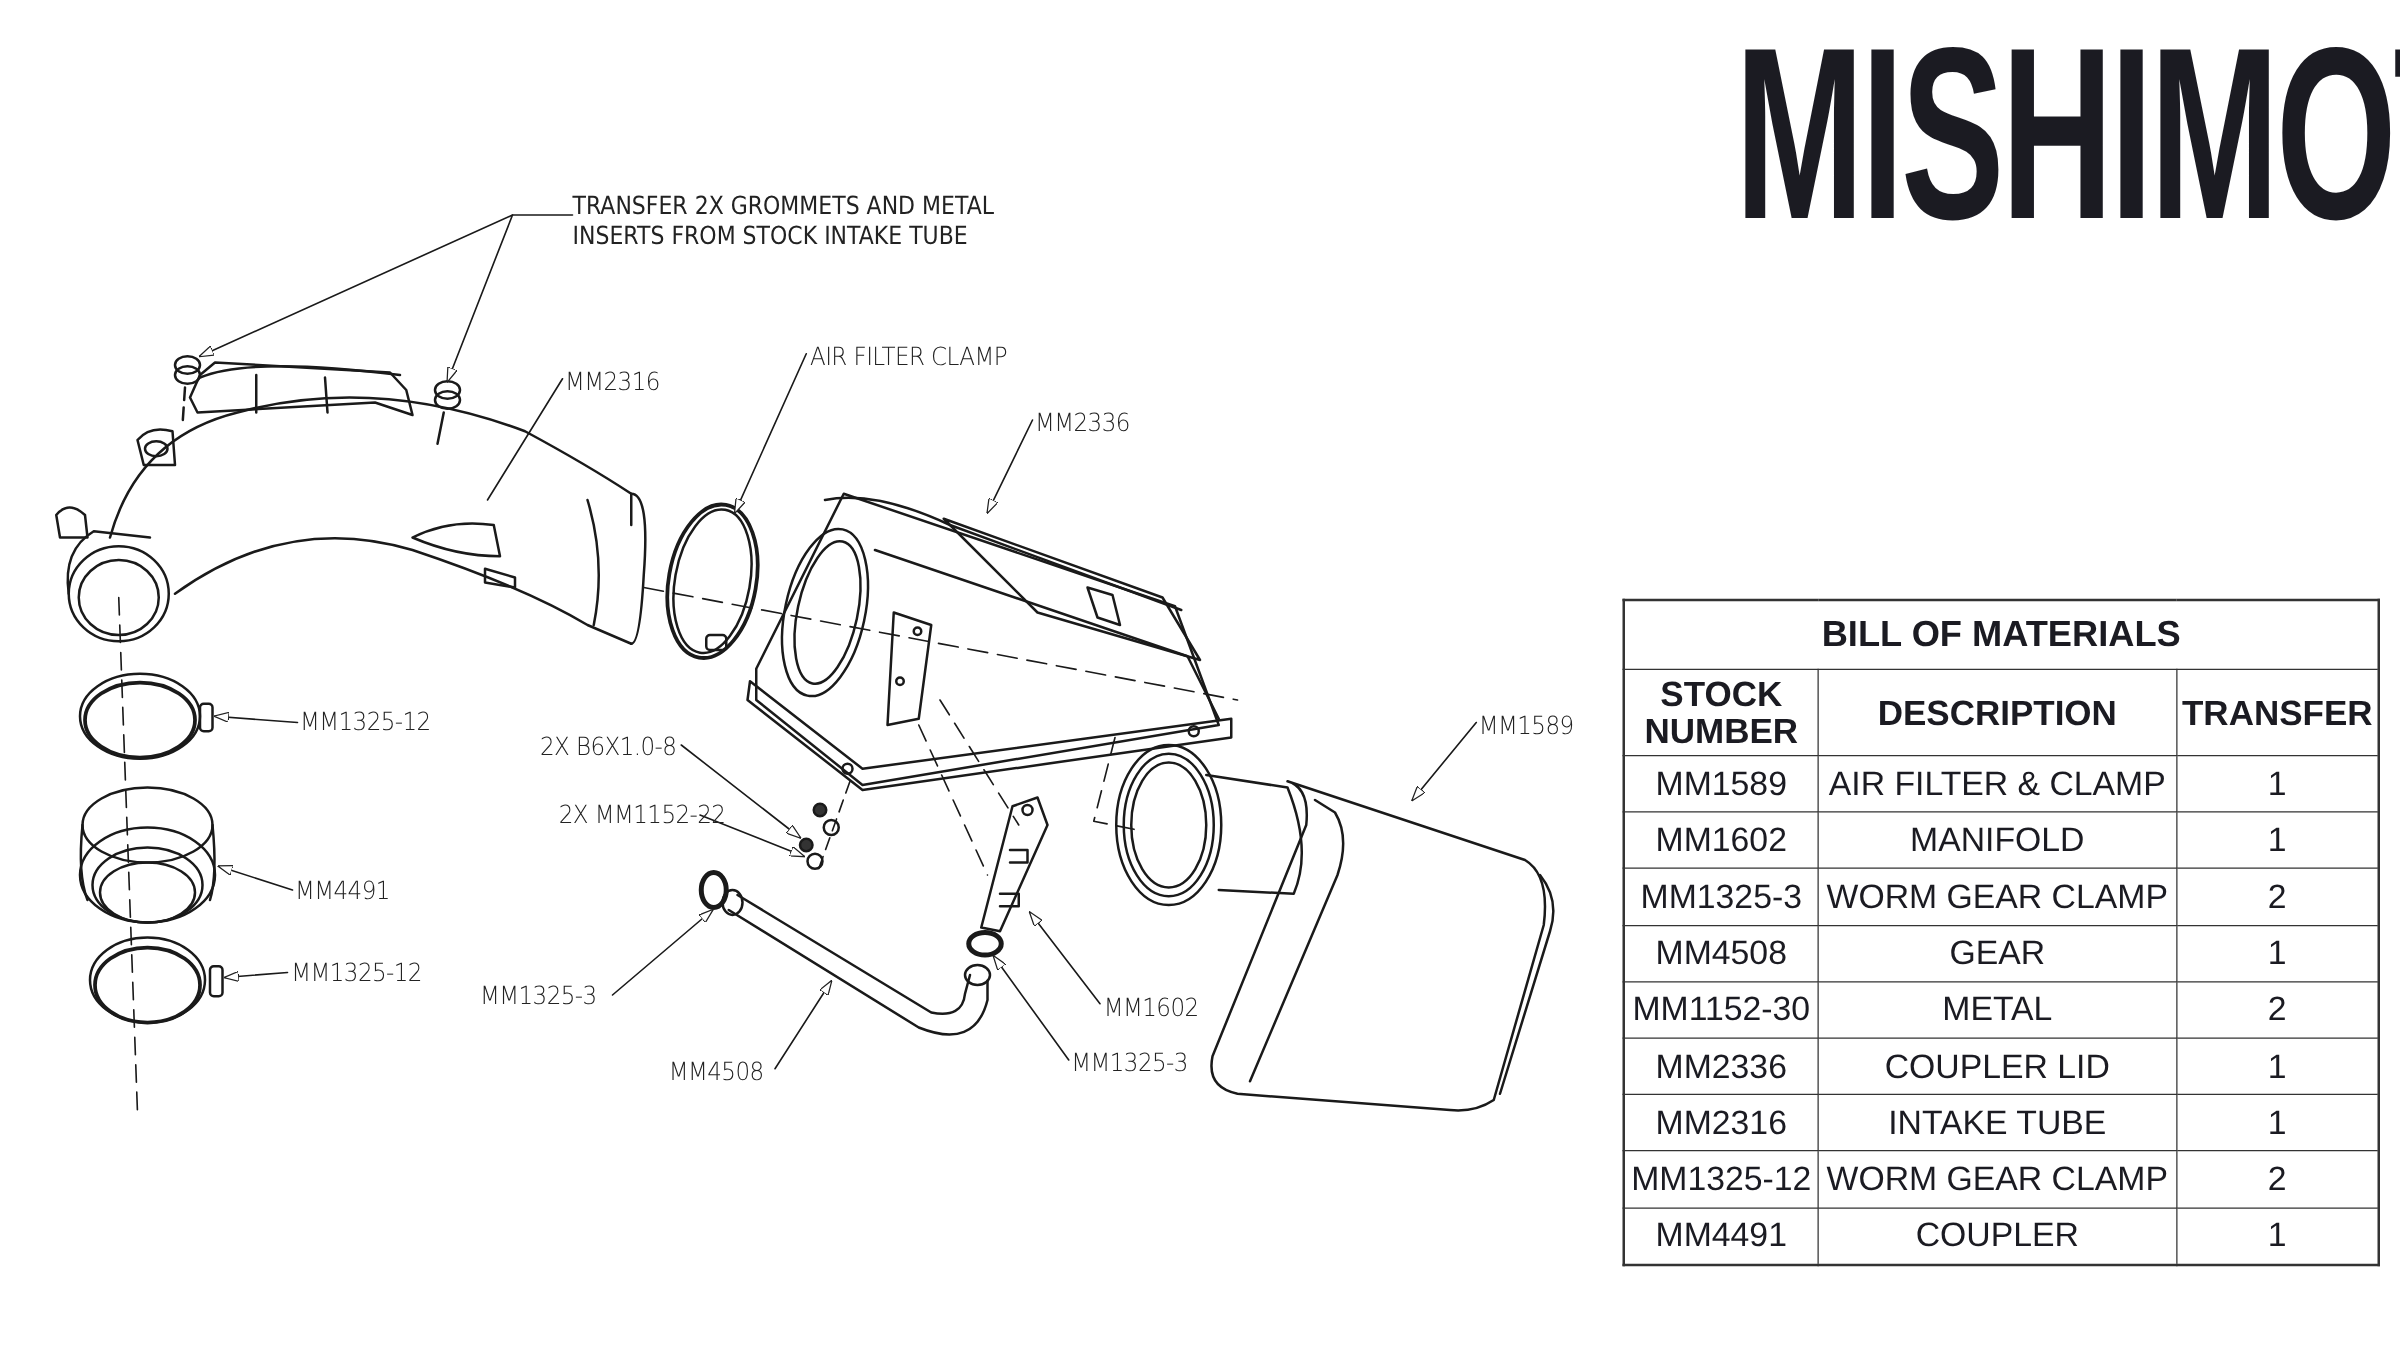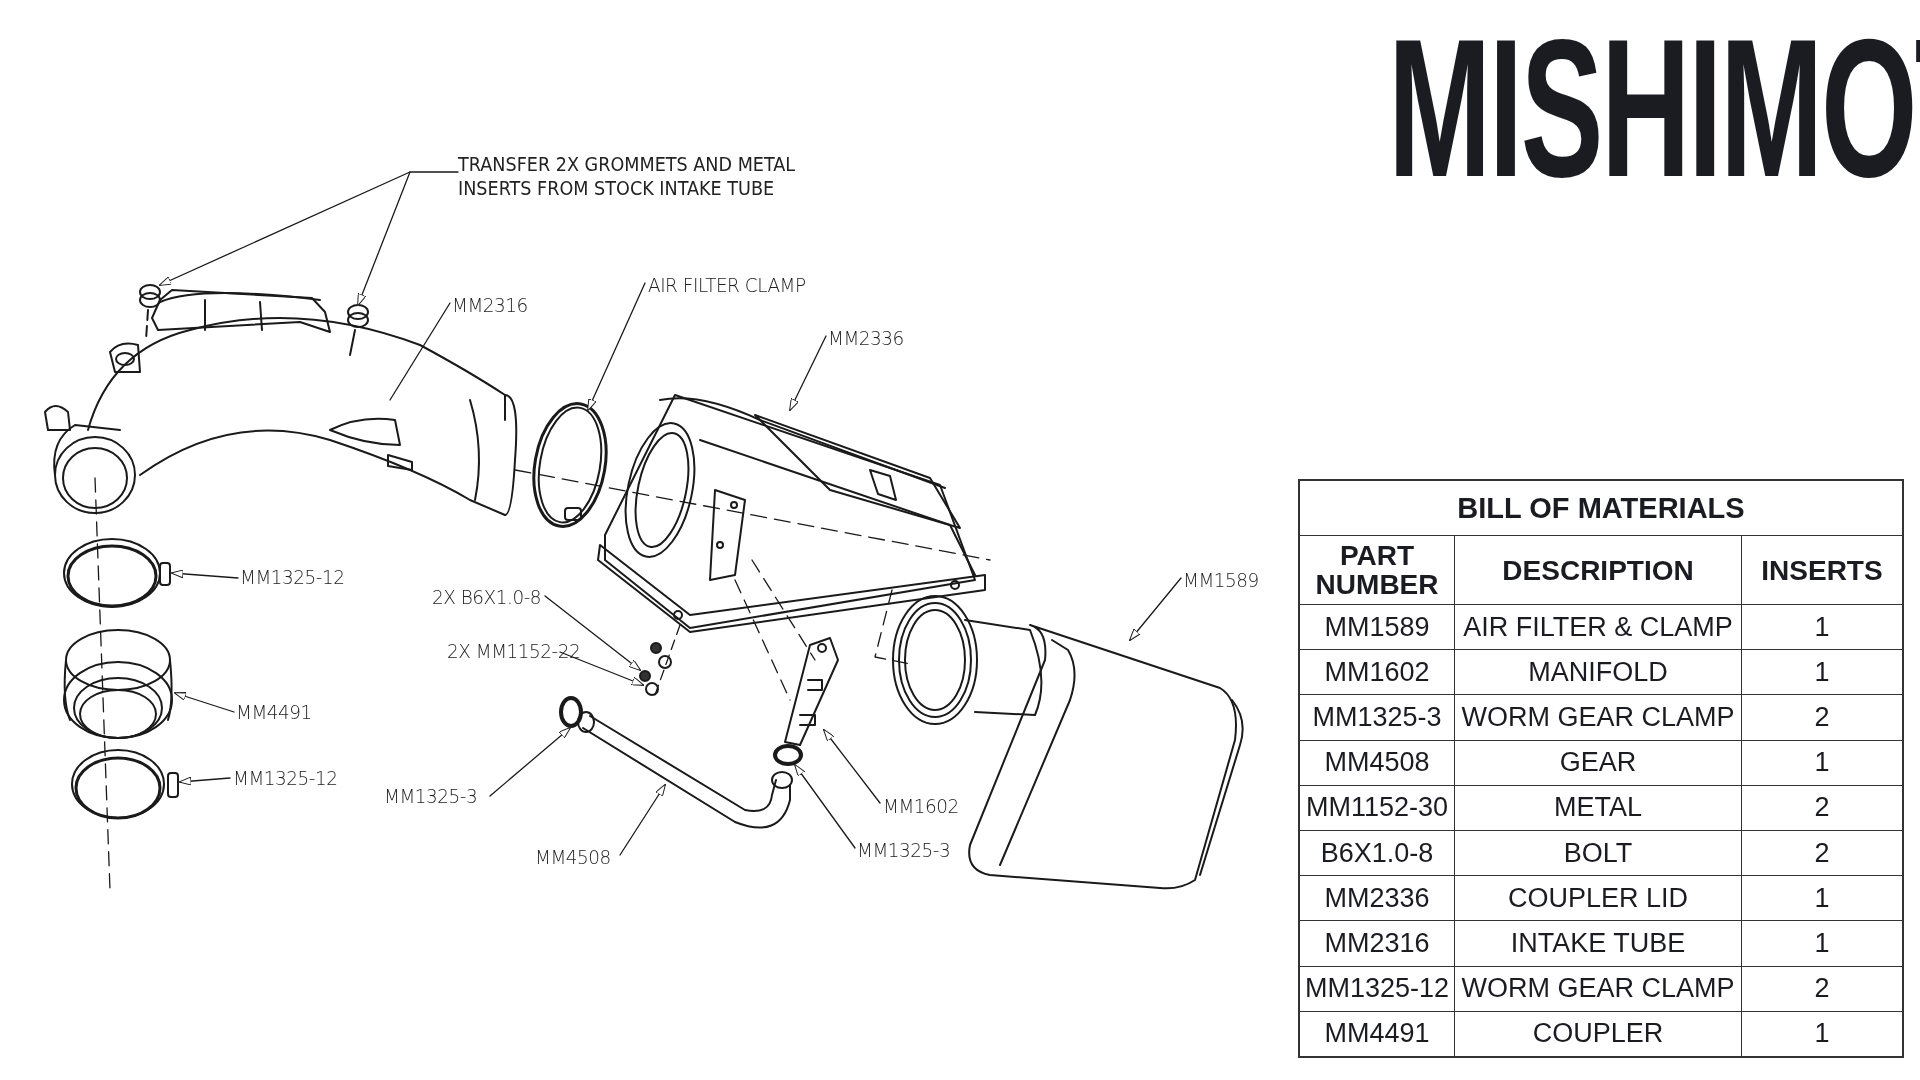--- a/index.html
+++ b/index.html
@@ -185,25 +185,25 @@
       <col class="c1">
       <col class="c2">
       <col class="c3">
     </colgroup>
   <thead>
     <tr>
       <th class="title" colspan="3">BILL OF MATERIALS</th>
     </tr>
     <tr>
       <th class="hdr">
-        <span>PART</span><br>
+        <span>STOCK</span><br>
         <span>NUMBER</span>
       </th>
       <th class="hdr">DESCRIPTION</th>
-      <th class="hdr">INSERTS</th>
+      <th class="hdr">TRANSFER</th>
     </tr>
   </thead>
   <tbody>
     <tr>
         <td>MM1589</td>
         <td>AIR FILTER &amp; CLAMP</td>
         <td>1</td>
       </tr>
     <tr>
         <td>MM1602</td>
@@ -219,25 +219,20 @@
         <td>MM4508</td>
         <td>GEAR</td>
         <td>1</td>
       </tr>
     <tr>
         <td>MM1152-30</td>
         <td>METAL</td>
         <td>2</td>
       </tr>
     <tr>
-        <td>B6X1.0-8</td>
-        <td>BOLT</td>
-        <td>2</td>
-      </tr>
-    <tr>
         <td>MM2336</td>
         <td>COUPLER LID</td>
         <td>1</td>
       </tr>
     <tr>
         <td>MM2316</td>
         <td>INTAKE TUBE</td>
         <td>1</td>
       </tr>
     <tr>

